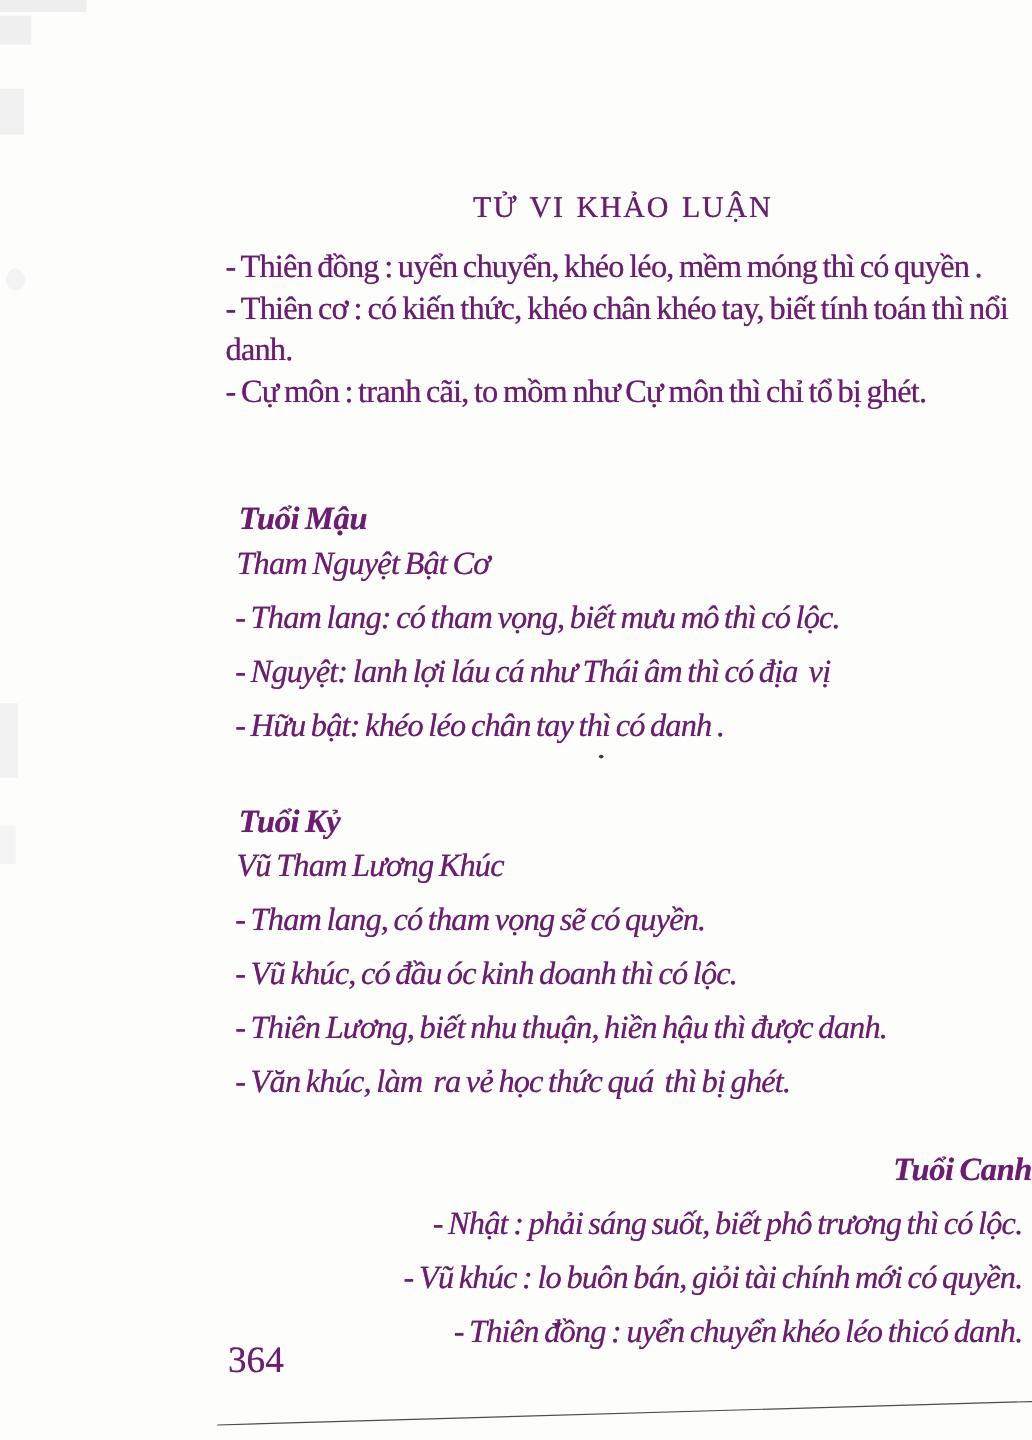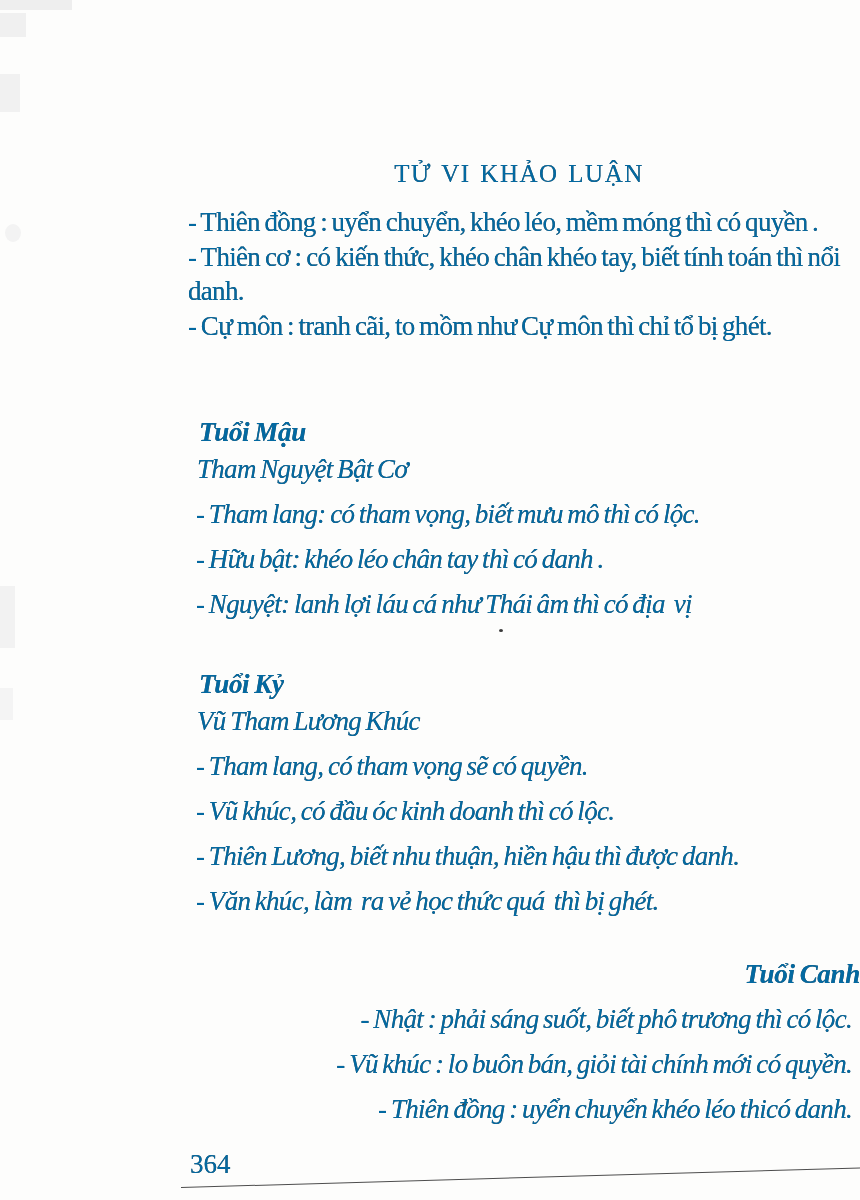--- a/index.html
+++ b/index.html
@@ -4,21 +4,21 @@
 <style>
   html, body { margin: 0; padding: 0; background: #e9e9e9; }
   .page {
     position: relative;
     width: 860px;
     height: 1200px;
     margin: 0 auto;
     background: #fdfdfc;
     overflow: hidden;
     font-family: "Liberation Serif", "DejaVu Serif", serif;
-    color: #0369a1;
+    color: #701a75;
     text-shadow: 0 0 0.6px rgba(25,25,25,0.75);
   }
 
   .title {
     position: absolute;
     top: 160px; left: 188px; width: 662px;
     margin: 0;
     text-align: center;
     font-size: 25px;
     font-weight: normal;
@@ -55,22 +55,22 @@
     padding-left: 11px;
     font-size: 27px;
     font-weight: bold;
     letter-spacing: -0.3px;
   }
   .stars { padding-left: 9px; white-space: pre; }
   .line  { margin: 8px; white-space: pre; }
 
   .pageno {
     position: absolute;
-    top: 1149px; left: 190px;
-    font-size: 27px;
+    top: 1115px; left: 190px;
+    font-size: 31px;
     letter-spacing: 0;
   }
   .footer-rule {
     position: absolute;
     left: 181px; top: 1187px;
     width: 690px; height: 0;
     border-top: 1.5px solid #4d4d4d;
     transform: rotate(-1.65deg);
     transform-origin: left top;
   }
@@ -106,22 +106,22 @@
   <div class="intro">
     <p class="para justify">- Thiên đồng : uyển chuyển, khéo léo, mềm móng thì có quyền .</p>
     <p class="para justify">- Thiên cơ : có kiến thức, khéo chân khéo tay, biết tính toán thì nổi danh.</p>
     <p class="para single">- Cự môn : tranh cãi, to mồm như Cự môn thì chỉ tổ bị ghét.</p>
   </div>
 
   <section class="sec sec-mau">
     <h2>Tuổi Mậu</h2>
     <div class="stars">Tham Nguyệt Bật Cơ</div>
     <p class="line">- Tham lang: có tham vọng, biết mưu mô thì có lộc.</p>
+    <p class="line">- Nguyệt: lanh lợi láu cá như Thái âm thì có địa  vị</p>
     <p class="line">- Hữu bật: khéo léo chân tay thì có danh .</p>
-    <p class="line">- Nguyệt: lanh lợi láu cá như Thái âm thì có địa  vị</p>
   </section>
 
   <section class="sec sec-ky">
     <h2>Tuổi Kỷ</h2>
     <div class="stars">Vũ Tham Lương Khúc</div>
     <p class="line">- Tham lang, có tham vọng sẽ có quyền.</p>
     <p class="line">- Vũ khúc, có đầu óc kinh doanh thì có lộc.</p>
     <p class="line">- Thiên Lương, biết nhu thuận, hiền hậu thì được danh.</p>
     <p class="line">- Văn khúc, làm  ra vẻ học thức quá  thì bị ghét.</p>
   </section>

